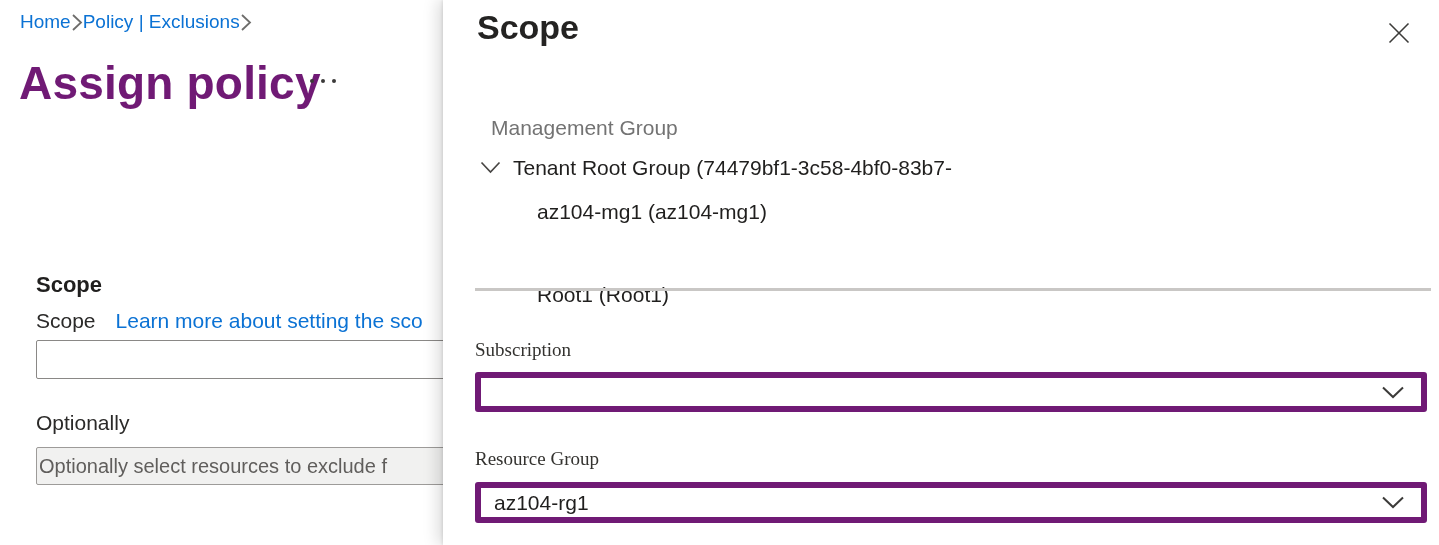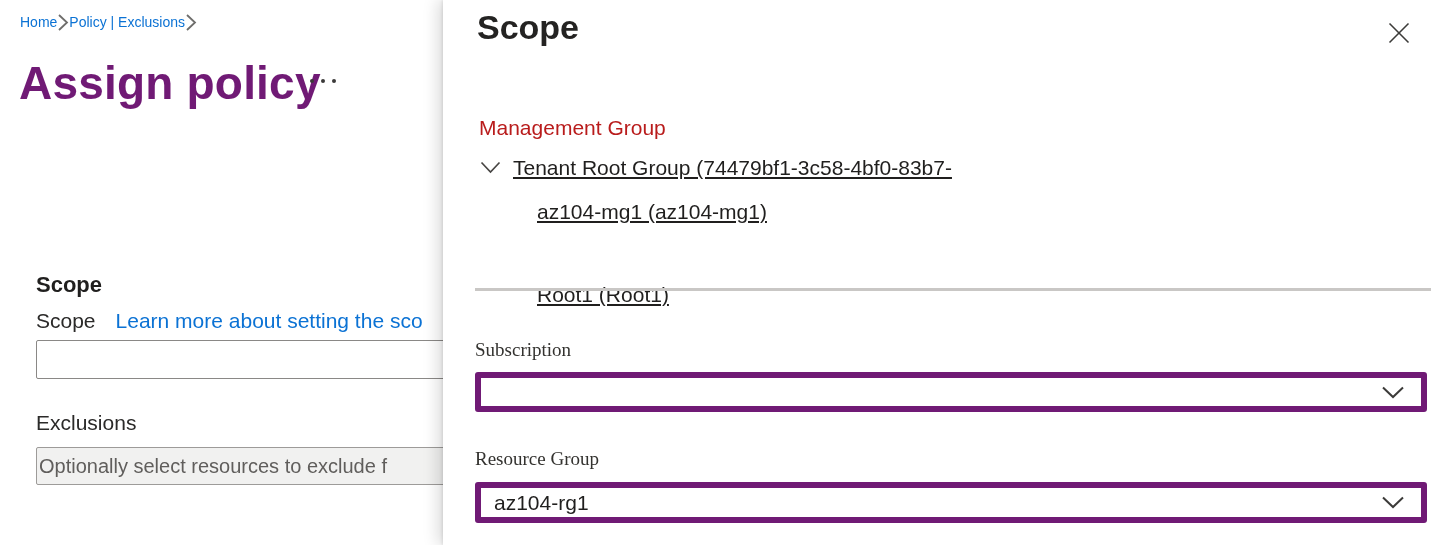--- a/index.html
+++ b/index.html
@@ -11,21 +11,21 @@
     overflow: hidden;
     position: relative;
   }
 
   
   .page { position: absolute; inset: 0; background: #fff; }
 
   .breadcrumb {
     position: absolute; left: 20px; top: 9px;
     display: flex; align-items: center; gap: 0;
-    font-size: 14px; line-height: 26px; white-space: nowrap;
+    font-size: 19px; line-height: 26px; white-space: nowrap;
   }
   .breadcrumb a { color: #0b72d4; text-decoration: none; cursor: pointer; }
   .crumb-sep { display: inline-flex; align-items: center; }
 
   .page-title {
     position: absolute; left: 19px; top: 56px;
     font-size: 46px; font-weight: 700; color: #701a75;
     letter-spacing: 0.2px; white-space: nowrap;
   }
   .more-btn {
@@ -89,27 +89,27 @@
     font-size: 34px; font-weight: 600; color: #242322; white-space: nowrap;
   }
   .close-btn {
     position: absolute; left: 936px; top: 13px;
     width: 40px; height: 40px;
     display: flex; align-items: center; justify-content: center;
     background: transparent; border: none; cursor: pointer;
   }
 
   .mg-label {
-    position: absolute; left: 36px; top: 116px;
-    font-size: 21px; color: #b91c1c;
+    position: absolute; left: 48px; top: 116px;
+    font-size: 21px; color: #737373;
   }
   .tree-row {
     position: absolute; display: flex; align-items: center;
     font-size: 21px; line-height: 27px; color: #201f1e;
-    cursor: pointer; white-space: nowrap; text-decoration: underline;
+    cursor: pointer; white-space: nowrap;
   }
   .tree-row .twisty { display: inline-flex; align-items: center; margin-right: 12px; }
   .tree-root  { left: 37px; top: 154px; }
   .tree-child-1 { left: 94px; top: 198px; }
   .tree-child-2 { left: 94px; top: 241px; margin-top: 40px; }
 
   .divider {
     position: absolute; left: 32px; top: 288px;
     width: 956px; height: 3px; background: #c9c7c5;
   }
@@ -168,21 +168,21 @@
 
   <h2 class="section-heading">Scope</h2>
 
   <div class="scope-label-row">
     <span class="lbl">Scope</span>
     <a>Learn more about setting the sco</a>
   </div>
 
   <input class="text-input scope-input" type="text" value="" style="">
 
-  <div class="field-label-left">Exclusions</div>
+  <div class="field-label-left">Optionally</div>
 
   <input class="text-input exclusions-input" type="text" placeholder="Optionally select resources to exclude f" style="">
 
 </div>
 
 <aside class="panel">
 
   <h1 class="panel-title">Scope</h1>
 
   <button class="close-btn" title="Close">

